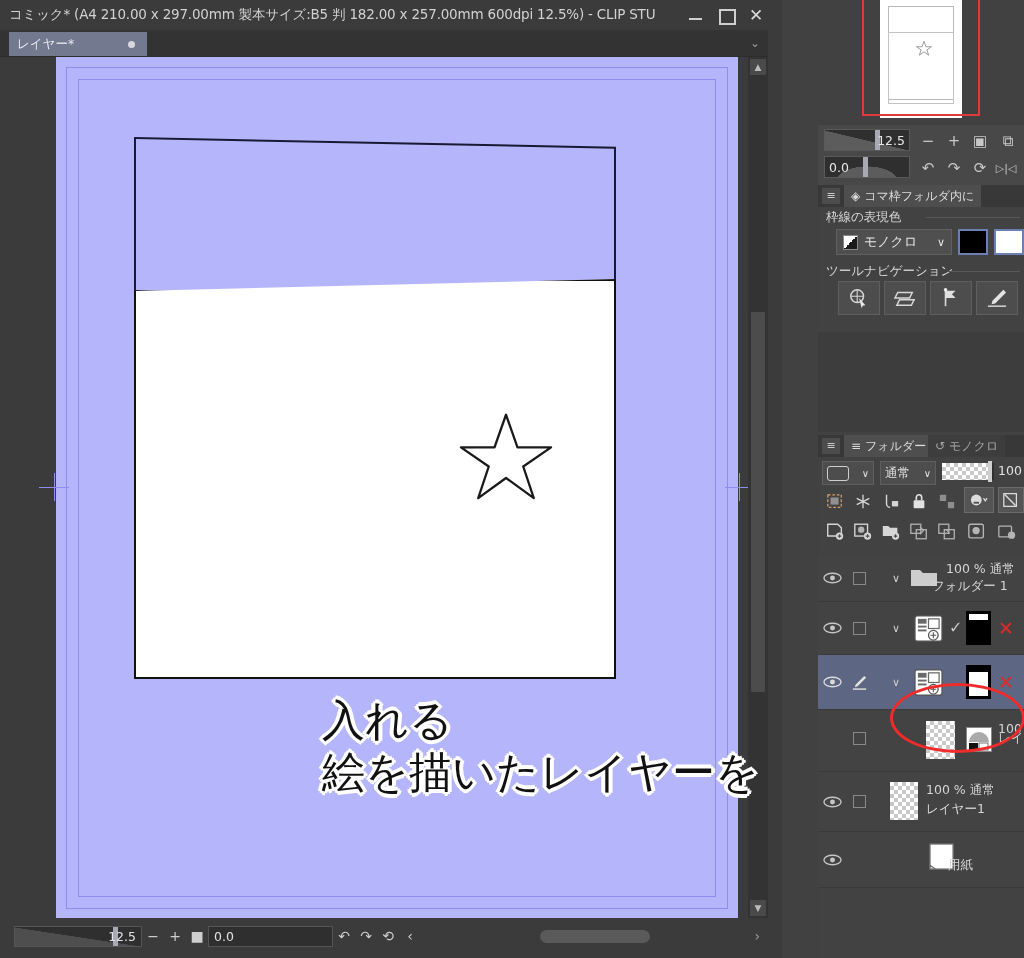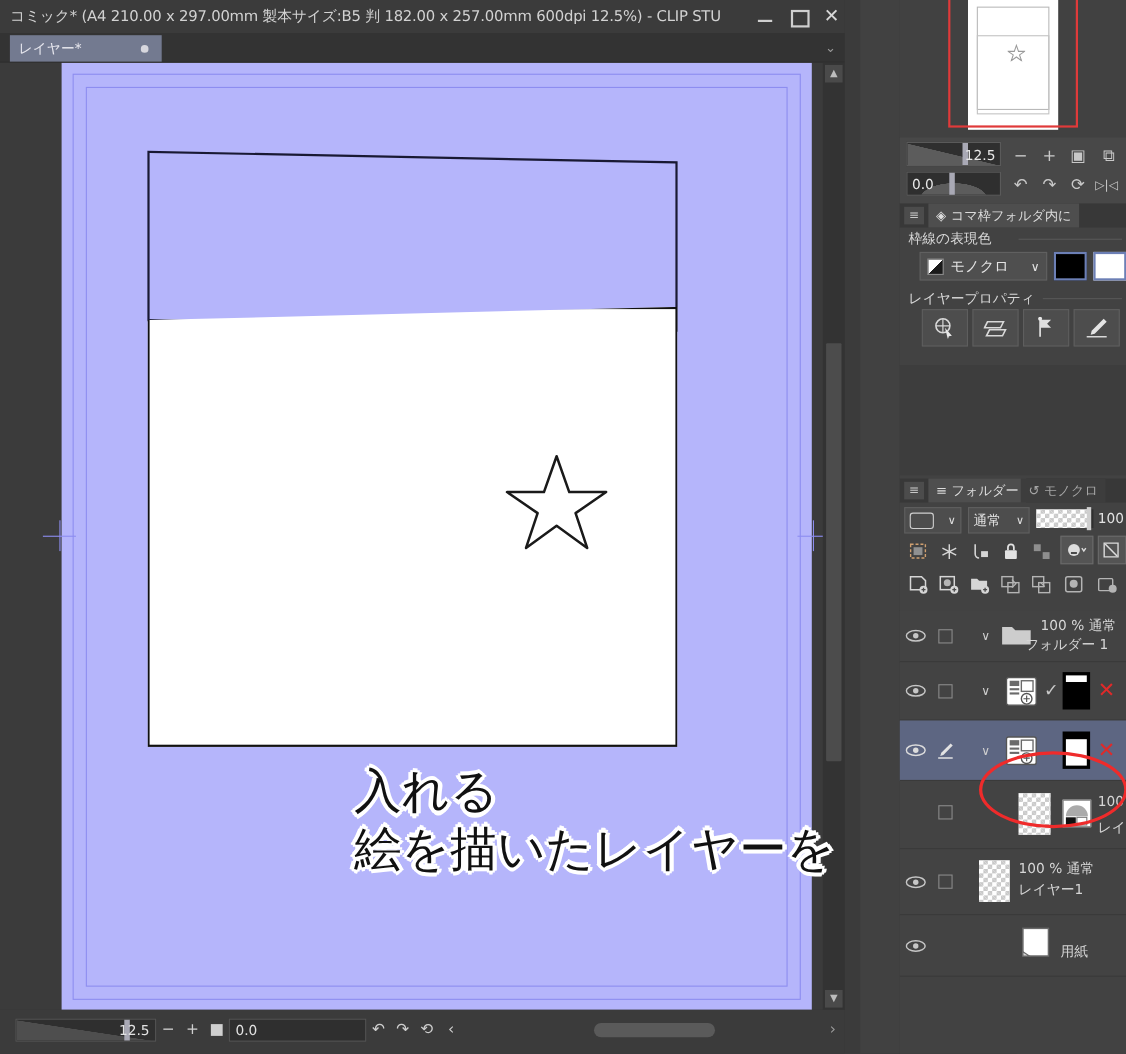--- a/index.html
+++ b/index.html
@@ -297,21 +297,21 @@
       <div class="grp-rule" style="left:108px;top:10px;width:94px;"></div>
 
       <div class="combo" style="left:18px;top:22px;width:116px;">
         <span style="width:15px;height:15px;background:linear-gradient(135deg,#fff 50%,#1b1b1b 50%);border:1px solid #888;"></span>
         <span>モノクロ</span>
         <span style="margin-left:auto;font-size:11px;">∨</span>
       </div>
       <div class="swatch" style="left:140px;top:22px;background:#000;"></div>
       <div class="swatch" style="left:176px;top:22px;background:#fff;"></div>
 
-      <span class="grp-label" style="left:8px;top:56px;">レイヤープロパティ</span>
+      <span class="grp-label" style="left:8px;top:56px;">ツールナビゲーション</span>
       <div class="grp-rule" style="left:130px;top:64px;width:72px;"></div>
 
       <div class="toolbtn" style="left:20px;top:74px;">
         <svg width="22" height="20" viewBox="0 0 24 22">
             <ellipse cx="10" cy="9" rx="7" ry="7" fill="none" stroke="#d8d8d8" stroke-width="1.6"></ellipse>
             <path d="M3 9h14M10 2v14" stroke="#d8d8d8" stroke-width="1.2"></path>
             <path d="M12 11l7 8-3 .5-1 3z" fill="#e8e8e8"></path>
           </svg>
       </div>
       <div class="toolbtn" style="left:66px;top:74px;">
@@ -545,21 +545,21 @@
           </div>
         <div class="checker" style="position:absolute;left:108px;top:11px;width:29px;height:38px;"></div>
         <div style="position:absolute;left:148px;top:17px;width:26px;height:25px;background:#fff;border:1px solid #888;">
           <svg width="24" height="23" viewBox="0 0 24 23">
               <path d="M2 14a10 10 0 0120 0z" fill="#aaa"></path>
               <rect x="2" y="15" width="9" height="7" fill="#111"></rect>
               <rect x="12" y="15" width="9" height="7" fill="#fff" stroke="#777" stroke-width="1"></rect>
             </svg>
         </div>
         <span class="ltext" style="left:180px;top:12px;">100</span>
-        <span class="ltext" style="left:180px;top:35px;">レイ</span>
+        <span class="ltext" style="left:180px;top:22px;font-family:Liberation Mono, monospace;">レイ</span>
       </div>
 
       <div class="lrow" style="top:217px;height:60px;">
         <div class="lcol-eye">
           <svg width="19" height="12" viewBox="0 0 20 12">
               <ellipse cx="10" cy="6" rx="9" ry="5" fill="none" stroke="#c6c6c6" stroke-width="1.4"></ellipse>
               <circle cx="10" cy="6" r="2.6" fill="#c6c6c6"></circle>
             </svg>
         </div>
         <div class="lcol-chk">
@@ -576,20 +576,20 @@
               <ellipse cx="10" cy="6" rx="9" ry="5" fill="none" stroke="#c6c6c6" stroke-width="1.4"></ellipse>
               <circle cx="10" cy="6" r="2.6" fill="#c6c6c6"></circle>
             </svg>
         </div>
         <div style="position:absolute;left:110px;top:10px;">
           <svg width="29" height="31" viewBox="0 0 30 32">
               <rect x="2" y="2" width="24" height="26" fill="#fff" stroke="#6a6a6a" stroke-width="1.4"></rect>
               <path d="M2 24l6 4h-6z" fill="#d8d8d8" stroke="#6a6a6a" stroke-width="1.1"></path>
             </svg>
         </div>
-        <span class="ltext" style="left:146px;top:26px;">用紙</span>
+        <span class="ltext" style="left:130px;top:26px;">用紙</span>
       </div>
     </div>
   </div>
 
   <div id="red-ellipse"></div>
 
 </div>
 
 </body></html>

